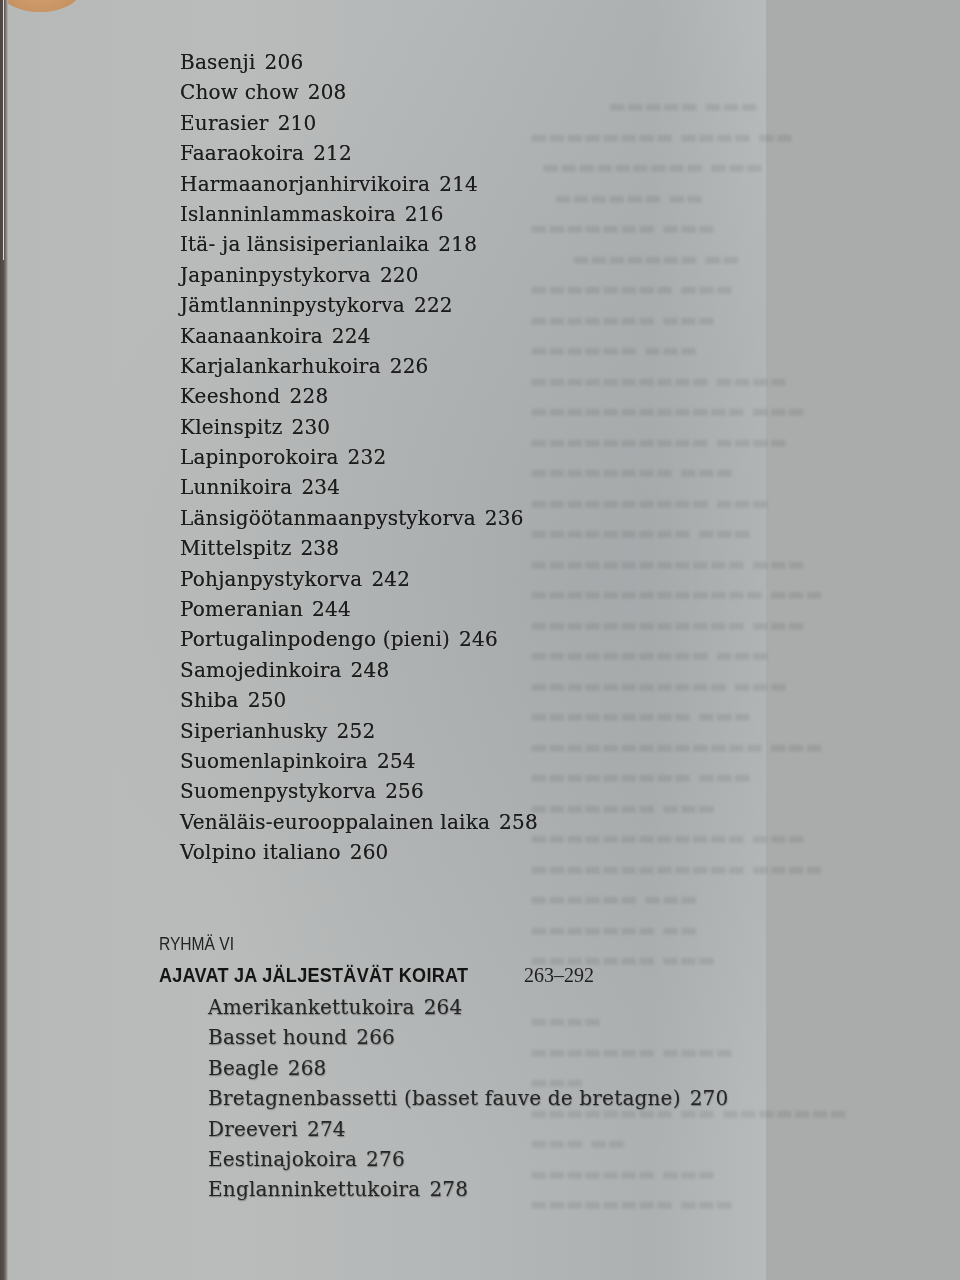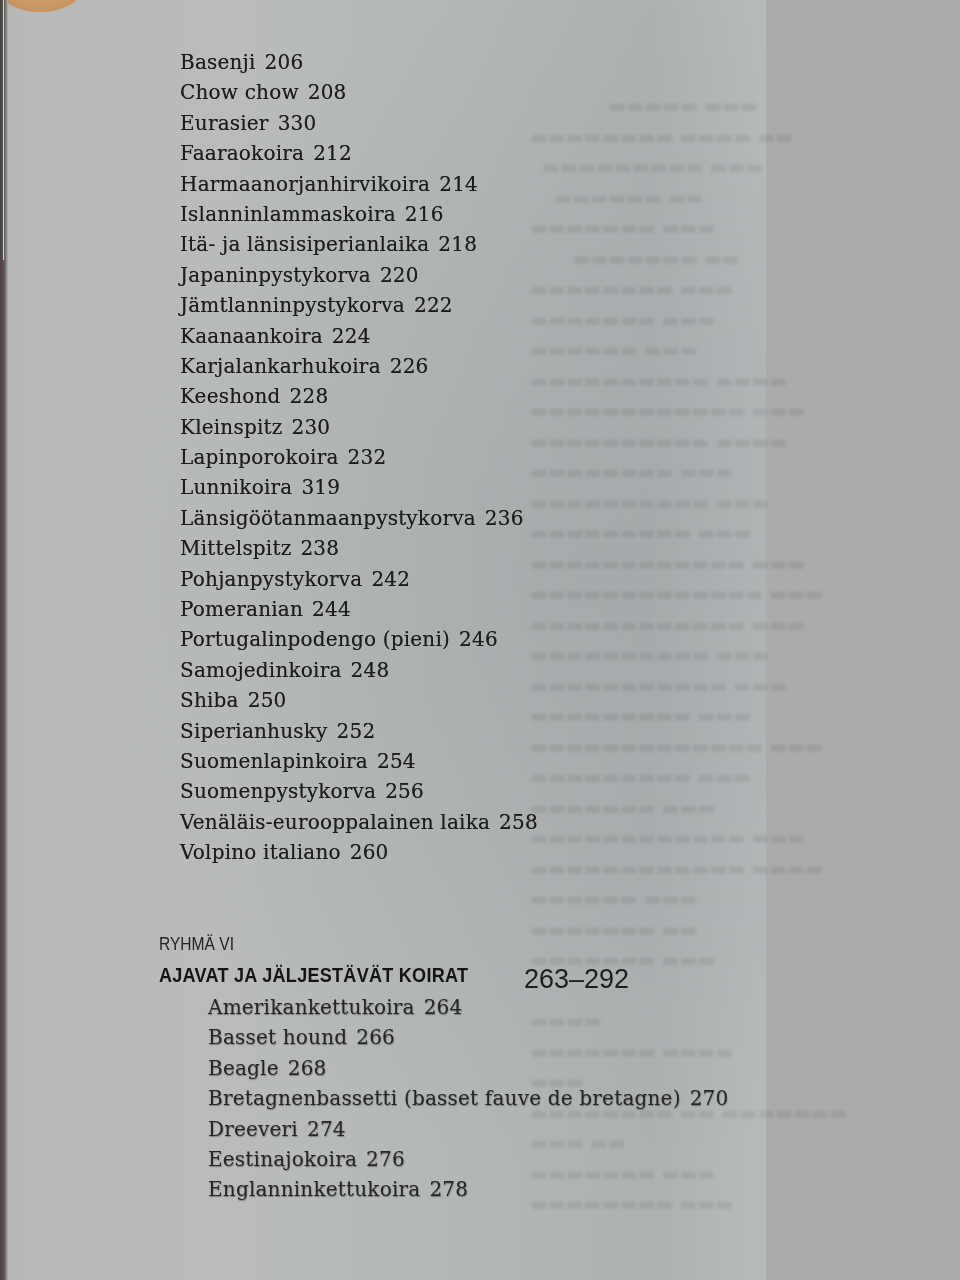--- a/index.html
+++ b/index.html
@@ -86,22 +86,22 @@
     .group-title .title-text {
       font-family: "Liberation Sans", sans-serif;
       font-weight: bold;
       font-size: 21px;
       display: inline-block;
       transform: scaleX(0.86);
       transform-origin: left center;
       letter-spacing: 0.3px;
     }
     .group-title .title-range {
-      font-family: Liberation Sans, sans-serif;
-      font-size: 27px;
+      font-family: Liberation Serif, serif;
+      font-size: 20px;
       color: #1e1e1e;
       position: absolute;
       left: 365px;
       top: 1px;
       text-align: center;
     }
     .toc2 {
       position: absolute;
       left: 187px; top: 992px;
       font-family: "DejaVu Serif", serif;
@@ -156,33 +156,33 @@
     <div>▬▬▬</div>
     <div>▬▬▬▬▬▬▬▬ ▬▬ ▬▬▬▬▬▬▬</div>
     <div>▬▬▬ ▬▬</div>
     <div>▬▬▬▬▬▬▬ ▬▬▬</div>
     <div>▬▬▬▬▬▬▬▬ ▬▬▬</div>
   </div>
 
   <div class="toc">
     <div class="entry"><span>Basenji</span><span class="page-num">206</span></div>
     <div class="entry"><span>Chow chow</span><span class="page-num">208</span></div>
-    <div class="entry"><span>Eurasier</span><span class="page-num">330</span></div>
+    <div class="entry"><span>Eurasier</span><span class="page-num">210</span></div>
     <div class="entry"><span>Faaraokoira</span><span class="page-num">212</span></div>
     <div class="entry"><span>Harmaanorjanhirvikoira</span><span class="page-num">214</span></div>
     <div class="entry"><span>Islanninlammaskoira</span><span class="page-num">216</span></div>
     <div class="entry"><span>Itä- ja länsisiperianlaika</span><span class="page-num">218</span></div>
     <div class="entry"><span>Japaninpystykorva</span><span class="page-num">220</span></div>
     <div class="entry"><span>Jämtlanninpystykorva</span><span class="page-num">222</span></div>
     <div class="entry"><span>Kaanaankoira</span><span class="page-num">224</span></div>
     <div class="entry"><span>Karjalankarhukoira</span><span class="page-num">226</span></div>
     <div class="entry"><span>Keeshond</span><span class="page-num">228</span></div>
     <div class="entry"><span>Kleinspitz</span><span class="page-num">230</span></div>
     <div class="entry"><span>Lapinporokoira</span><span class="page-num">232</span></div>
-    <div class="entry"><span>Lunnikoira</span><span class="page-num">319</span></div>
+    <div class="entry"><span>Lunnikoira</span><span class="page-num">234</span></div>
     <div class="entry"><span>Länsigöötanmaanpystykorva</span><span class="page-num">236</span></div>
     <div class="entry"><span>Mittelspitz</span><span class="page-num">238</span></div>
     <div class="entry"><span>Pohjanpystykorva</span><span class="page-num">242</span></div>
     <div class="entry"><span>Pomeranian</span><span class="page-num">244</span></div>
     <div class="entry"><span>Portugalinpodengo (pieni)</span><span class="page-num">246</span></div>
     <div class="entry"><span>Samojedinkoira</span><span class="page-num">248</span></div>
     <div class="entry"><span>Shiba</span><span class="page-num">250</span></div>
     <div class="entry"><span>Siperianhusky</span><span class="page-num">252</span></div>
     <div class="entry"><span>Suomenlapinkoira</span><span class="page-num">254</span></div>
     <div class="entry"><span>Suomenpystykorva</span><span class="page-num">256</span></div>

